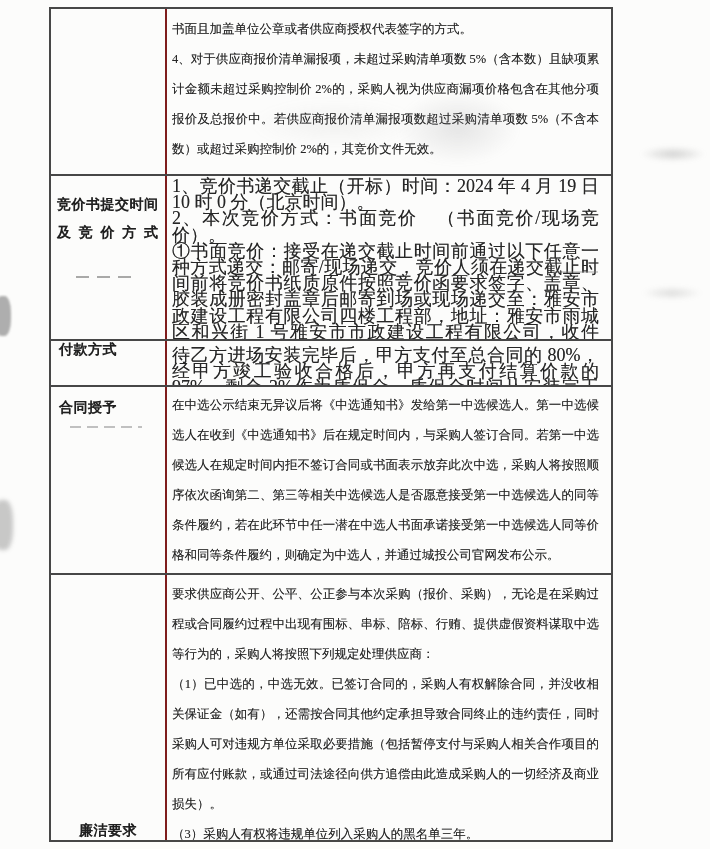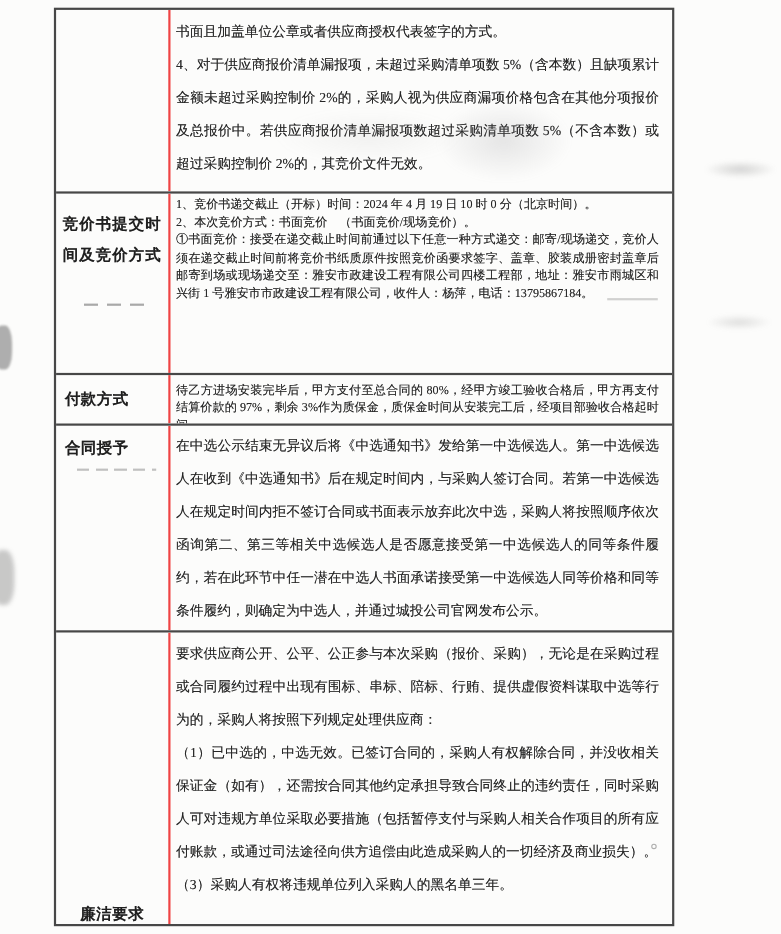--- a/index.html
+++ b/index.html
@@ -19,43 +19,43 @@
     display:flex;flex-direction:column;
   }
   .trow{display:flex;box-sizing:border-box;overflow:hidden;flex:none;}
   .trow + .trow{border-top:2px solid #474747;}
   .r0{height:165px;}
   .r1{height:165px;}
   .r2{height:46px;}
   .r3{height:188px;}
   .r4{flex:1 1 auto;}
   .lcell{
-    width:104px;flex:none;box-sizing:border-box;
-    border-right:2px solid #ef4444;
+    width:116px;flex:none;box-sizing:border-box;
+    border-right:2px solid #7f1d1d;
     color:#1f1f1f;
   }
   .lbl{
     font-weight:bold;font-size:14px;color:#1f1f1f;
     letter-spacing:0.5px;
   }
   .lcell-top1{padding:15px 7px 0 6px;}
   .lbl-justify{
     text-align:justify;text-align-last:justify;
     word-break:break-all;line-height:28px;letter-spacing:0;
   }
-  .lcell-mid{display:flex;align-items:center;padding-left:8px;}
+  .lcell-mid{display:flex;padding-left:8px;}
   .lcell-top2{padding:12px 0 0 8px;}
   .lcell-center{display:flex;align-items:flex-end;justify-content:center;padding:0;}
   .ccell{
     flex:1 1 auto;box-sizing:border-box;overflow:hidden;
     color:#262626;padding:0 12px 0 5px;
   }
   .ccell p{margin:0;text-align:justify;}
   .loose{font-size:12.5px;line-height:30px;}
-  .tight{font-size:11px;line-height:16.2px;}
+  .tight{font-size:18px;line-height:16.2px;}
   .pt5{padding-top:5px;}
   .pt2{padding-top:2px;}
   .pt1{padding-top:6px;}
   .pt3{padding-top:3px;}
   .pt4{padding-top:4px;border-radius:17px;}
   
   .ccell, .lbl{text-shadow:0 0 0.45px rgba(40,40,40,0.5);}
   
   .art{position:absolute;pointer-events:none;}
   .a-dash1{left:76px;top:276px;width:60px;height:2px;

